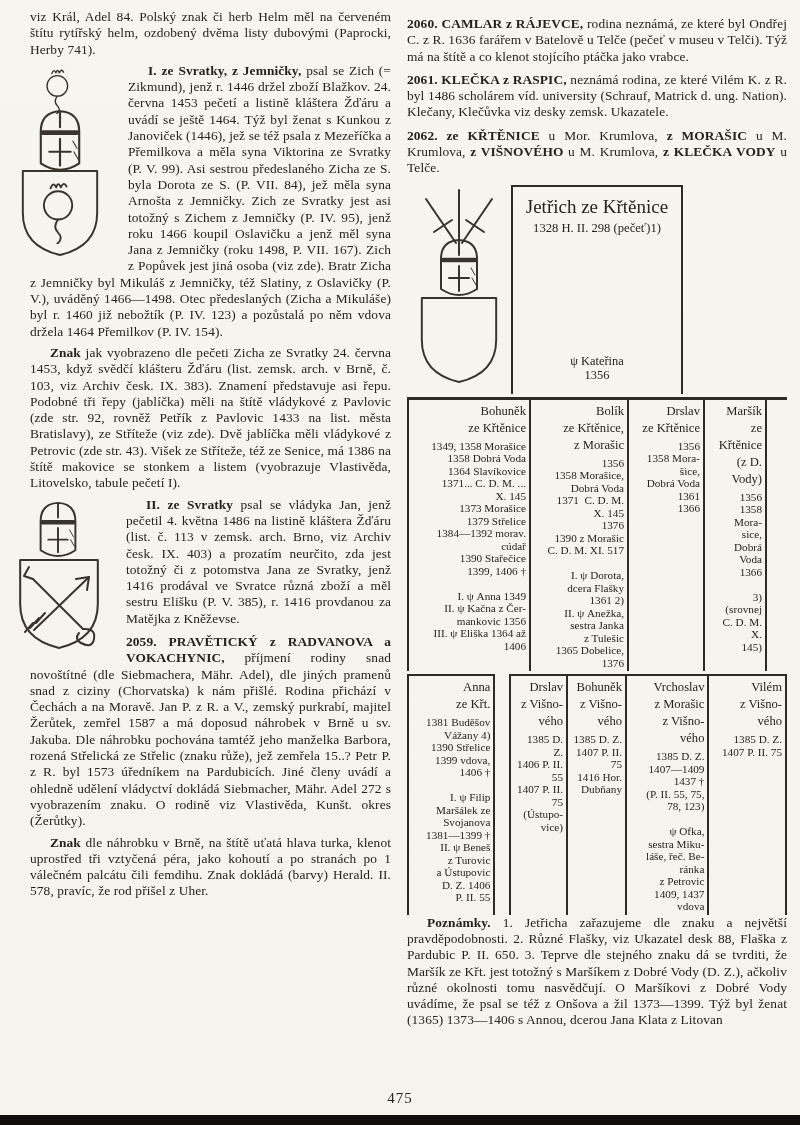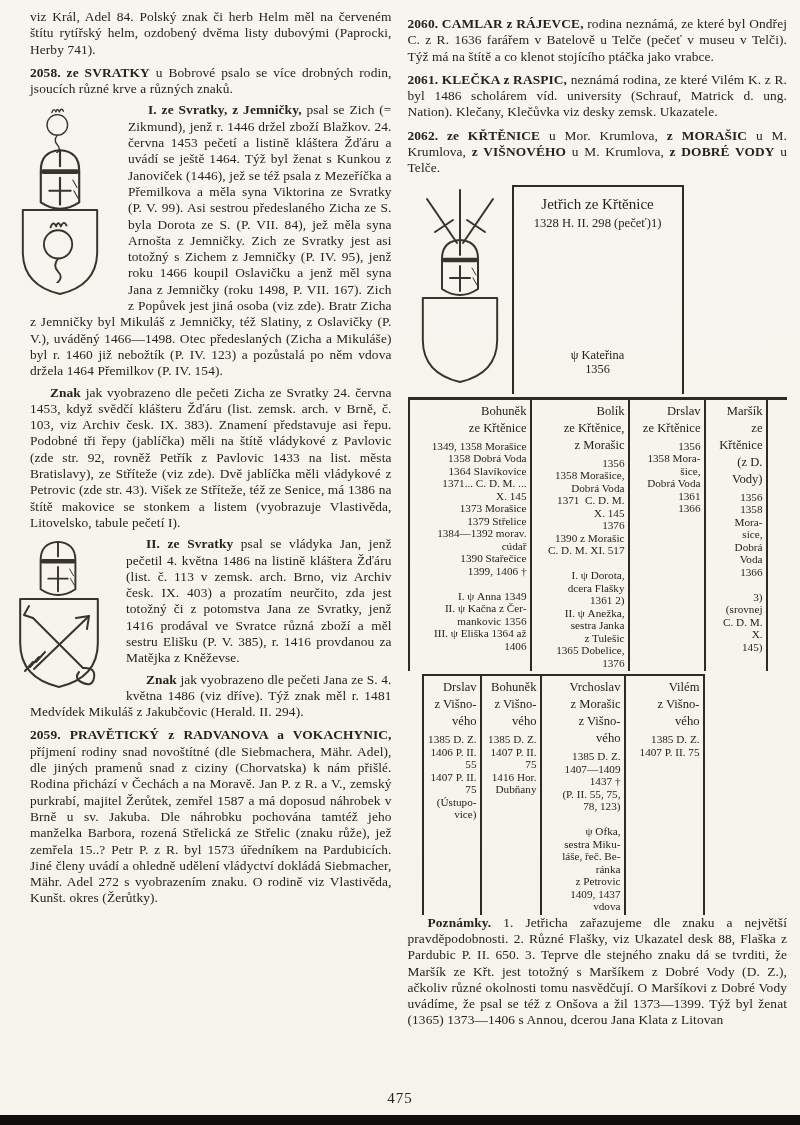--- a/index.html
+++ b/index.html
@@ -27,23 +27,23 @@
   .fs2{ margin:3px 22px 2px -18px; }
 
   
   .tree{ margin-top:8px; font-family:"Liberation Serif",serif; }
   .tree-head{ position:relative; height:212px; border-bottom:3px solid var(--ink); }
   .tree-shield{ position:absolute; left:6px; top:2px; }
   .root-box{
     position:absolute; left:104px; top:0; width:172px; height:209px;
     border:2px solid var(--ink); border-bottom:none; text-align:center; box-sizing:border-box;
   }
-  .root-name{ font-size:15px; margin-top:9px; }
+  .root-name{ font-size:19px; margin-top:9px; }
   .root-ref{ font-size:12.6px; margin-top:3px; }
-  .root-spouse{ position:absolute; bottom:18px; left:0; right:0; font-size:12.4px; line-height:14px; }
+  .root-spouse{ position:absolute; bottom:12px; left:0; right:0; font-size:12.4px; line-height:14px; }
   .gen-row{ display:flex; }
   .row1{ min-height:252px; }
   .cell{ box-sizing:border-box; padding:3px 3px 2px 4px; }
   .row1 .cell{ border-left:2px solid var(--ink); }
   .row1 .cell:last-child{ border-right:2px solid var(--ink); }
   .row1 .c1{ width:122px; } .row1 .c2{ width:98px; } .row1 .c3{ width:76px; } .row1 .c4{ width:64px; }
   .row2{ margin-top:3px; }
   .row2 .cell{ border-top:2px solid var(--ink); border-left:2px solid var(--ink); }
   .row2 .cell:last-child{ border-right:2px solid var(--ink); }
   .cell-anna{ width:90px; border-right:2px solid var(--ink); }
@@ -78,46 +78,45 @@
     <circle cx="19" cy="29" r="15"></circle>
     <path d="M19,44 q-6,8 0,14 q6,6 -1,12"></path>
   </symbol>
 </svg>
 
 <div class="page">
   <div class="cols">
 
     <div class="col-left">
       <p class="para"><span>viz Král, Adel 84. Polský znak či herb Helm měl na červeném štítu rytířský helm, ozdobený dvěma listy dubovými (Paprocki, Herby 741).</span></p>
-      <p class="para entry"><span class="b">2058. ze SVRATKY</span><span> u Bobrové psalo se více drobných rodin, jsoucích různé krve a různých znaků.</span></p>
       <p class="para indent"><svg class="coa float-shield fs1" width="88" height="192" viewBox="0 0 88 192">
             <use href="#sym-turnip" x="27" y="0" width="30" height="48"></use>
             <use href="#sym-helm" x="18" y="42" width="52" height="64"></use>
             <use href="#sym-shield" x="2" y="102" width="84" height="90"></use>
             <use href="#sym-turnip" x="24" y="112" width="38" height="66"></use>
           </svg><span class="b">I. ze Svratky, z Jemničky,</span><span> psal se Zich (= Zikmund), jenž r. 1446 držel zboží Blažkov. 24. června 1453 pečetí a listině kláštera Žďáru a uvádí se ještě 1464. Týž byl ženat s Kunkou z Janoviček (1446), jež se též psala z Mezeříčka a Přemilkova a měla syna Viktorina ze Svratky (P. V. 99). Asi sestrou předeslaného Zicha ze S. byla Dorota ze S. (P. VII. 84), jež měla syna Arnošta z Jemničky. Zich ze Svratky jest asi totožný s Zichem z Jemničky (P. IV. 95), jenž roku 1466 koupil Oslavičku a jenž měl syna Jana z Jemničky (roku 1498, P. VII. 167). Zich z Popůvek jest jiná osoba (viz zde). Bratr Zicha z Jemničky byl Mikuláš z Jemničky, též Slatiny, z Oslavičky (P. V.), uváděný 1466—1498. Otec předeslaných (Zicha a Mikuláše) byl r. 1460 již nebožtík (P. IV. 123) a pozůstalá po něm vdova držela 1464 Přemilkov (P. IV. 154).</span></p>
       <p class="para indent"><span class="b">Znak</span><span> jak vyobrazeno dle pečeti Zicha ze Svratky 24. června 1453, když svědčí klášteru Žďáru (list. zemsk. arch. v Brně, č. 103, viz Archiv česk. IX. 383). Znamení představuje asi řepu. Podobné tři řepy (jablíčka) měli na štítě vládykové z Pavlovic (zde str. 92, rovněž Petřík z Pavlovic 1433 na list. města Bratislavy), ze Stříteže (viz zde). Dvě jablíčka měli vládykové z Petrovic (zde str. 43). Višek ze Stříteže, též ze Senice, má 1386 na štítě makovice se stonkem a listem (vyobrazuje Vlastivěda, Litovelsko, tabule pečetí I).</span></p>
       <p class="para indent"><svg class="coa float-shield fs2" width="92" height="152" viewBox="0 0 92 152">
             <use href="#sym-helm" x="22" y="0" width="48" height="58"></use>
             <use href="#sym-shield" x="4" y="57" width="86" height="94"></use>
             <path d="M22,130 L77,77"></path>
             <path d="M77,77 L64,79 M77,77 L75,90"></path>
             <path d="M21,123 l-8,9 M27,118 l-9,10 M33,113 l-9,10" stroke-width="1.4"></path>
             <path d="M21,79 L71,129"></path>
             <path d="M21,79 l-9,-3 5,-9"></path>
             <path d="M71,129 q13,-1 11,10 q-2,10 -13,4 q-7,-4 -2,-10"></path>
           </svg><span class="b">II. ze Svratky</span><span> psal se vládyka Jan, jenž pečetil 4. května 1486 na listině kláštera Žďáru (list. č. 113 v zemsk. arch. Brno, viz Archiv česk. IX. 403) a prozatím neurčito, zda jest totožný či z potomstva Jana ze Svratky, jenž 1416 prodával ve Svratce různá zboží a měl sestru Elišku (P. V. 385), r. 1416 provdanou za Matějka z Kněževse.</span></p>
-      <p class="para indent"><span class="b">Znak</span><span> jak vyobrazeno dle pečeti Jana ze S. 4. května 1486 (viz dříve). Týž znak měl r. 1481 Medvídek Mikuláš z Jakubčovic (Herald. II. 294).</span></p>
       <p class="para entry"><span class="b">2059. PRAVĚTICKÝ z RADVANOVA a VOKACHYNIC,</span><span> příjmení rodiny snad novoštítné (dle Siebmachera, Mähr. Adel), dle jiných pramenů snad z ciziny (Chorvatska) k nám přišlé. Rodina přichází v Čechách a na Moravě. Jan P. z R. a V., zemský purkrabí, majitel Žerůtek, zemřel 1587 a má doposud náhrobek v Brně u sv. Jakuba. Dle náhrobku pochována tamtéž jeho manželka Barbora, rozená Střelická ze Střelic (znaku růže), jež zemřela 15..? Petr P. z R. byl 1573 úředníkem na Pardubicích. Jiné členy uvádí a ohledně udělení vládyctví dokládá Siebmacher, Mähr. Adel 272 s vyobrazením znaku. O rodině viz Vlastivěda, Kunšt. okres (Žerůtky).</span></p>
+      <p class="para indent"><span class="b">Znak</span><span> dle náhrobku v Brně, na štítě uťatá hlava turka, klenot uprostřed tři vztyčená péra, jako kohoutí a po stranách po 1 válečném palcátu čili femdihu. Znak dokládá (barvy) Herald. II. 578, pravíc, že rod přišel z Uher.</span></p>
     </div>
 
     <div class="col-right">
       <p class="para entry"><span class="b">2060. CAMLAR z RÁJEVCE,</span><span> rodina neznámá, ze které byl Ondřej C. z R. 1636 farářem v Batelově u Telče (pečeť v museu v Telči). Týž má na štítě a co klenot stojícího ptáčka jako vrabce.</span></p>
       <p class="para entry"><span class="b">2061. KLEČKA z RASPIC,</span><span> neznámá rodina, ze které Vilém K. z R. byl 1486 scholárem víd. university (Schrauf, Matrick d. ung. Nation). Klečany, Klečůvka viz desky zemsk. Ukazatele.</span></p>
-      <p class="para entry"><span class="b">2062. ze KŘTĚNICE</span><span> u Mor. Krumlova, </span><span class="b">z MORAŠIC</span><span> u M. Krumlova, </span><span class="b">z VIŠNOVÉHO</span><span> u M. Krumlova, </span><span class="b">z DOBRÉ VODY</span><span> u Telče.</span></p>
+      <p class="para entry"><span class="b">2062. ze KŘTĚNICE</span><span> u Mor. Krumlova, </span><span class="b">z MORAŠIC</span><span> u M. Krumlova, </span><span class="b">z VIŠNOVÉHO</span><span> u M. Krumlova, </span><span class="b">z KLEČKA VODY</span><span> u Telče.</span></p>
 
       <div class="tree">
         <div class="tree-head">
           <svg class="coa tree-shield" width="92" height="200" viewBox="0 0 92 200">
               <path d="M46,3 V52" stroke-width="2.5"></path>
               <path d="M13,12 L43,56"></path>
               <path d="M21,45 L39,33"></path>
               <path d="M79,12 L49,56"></path>
               <path d="M53,33 L71,45"></path>
               <use href="#sym-helm" x="22" y="50" width="48" height="60"></use>
@@ -198,20 +197,39 @@
 1366
 
         3)
   (srovnej
 C. D. M. X.
       145)</div>
             </div>
         </div>
 
         <div class="gen-row row2">
+          <div class="cell cell-anna">
+              <div class="cell-name">Anna
+ze Křt.</div>
+              <div class="cell-lines">1381 Buděšov
+    Vážany 4)
+1390 Střelice
+1399 vdova,
+1406 †
+
+I. ψ Filip
+Maršálek ze
+Svojanova
+1381—1399 †
+II. ψ Beneš
+z Turovic
+a Ústupovic
+D. Z. 1406
+    P. II. 55</div>
+            </div>
           <div class="spacer"></div>
           <div class="cell c5">
               <div class="cell-name">Drslav
 z Višno-
 vého</div>
               <div class="cell-lines">1385 D. Z.
 1406 P. II.
       55
 1407 P. II.
       75

